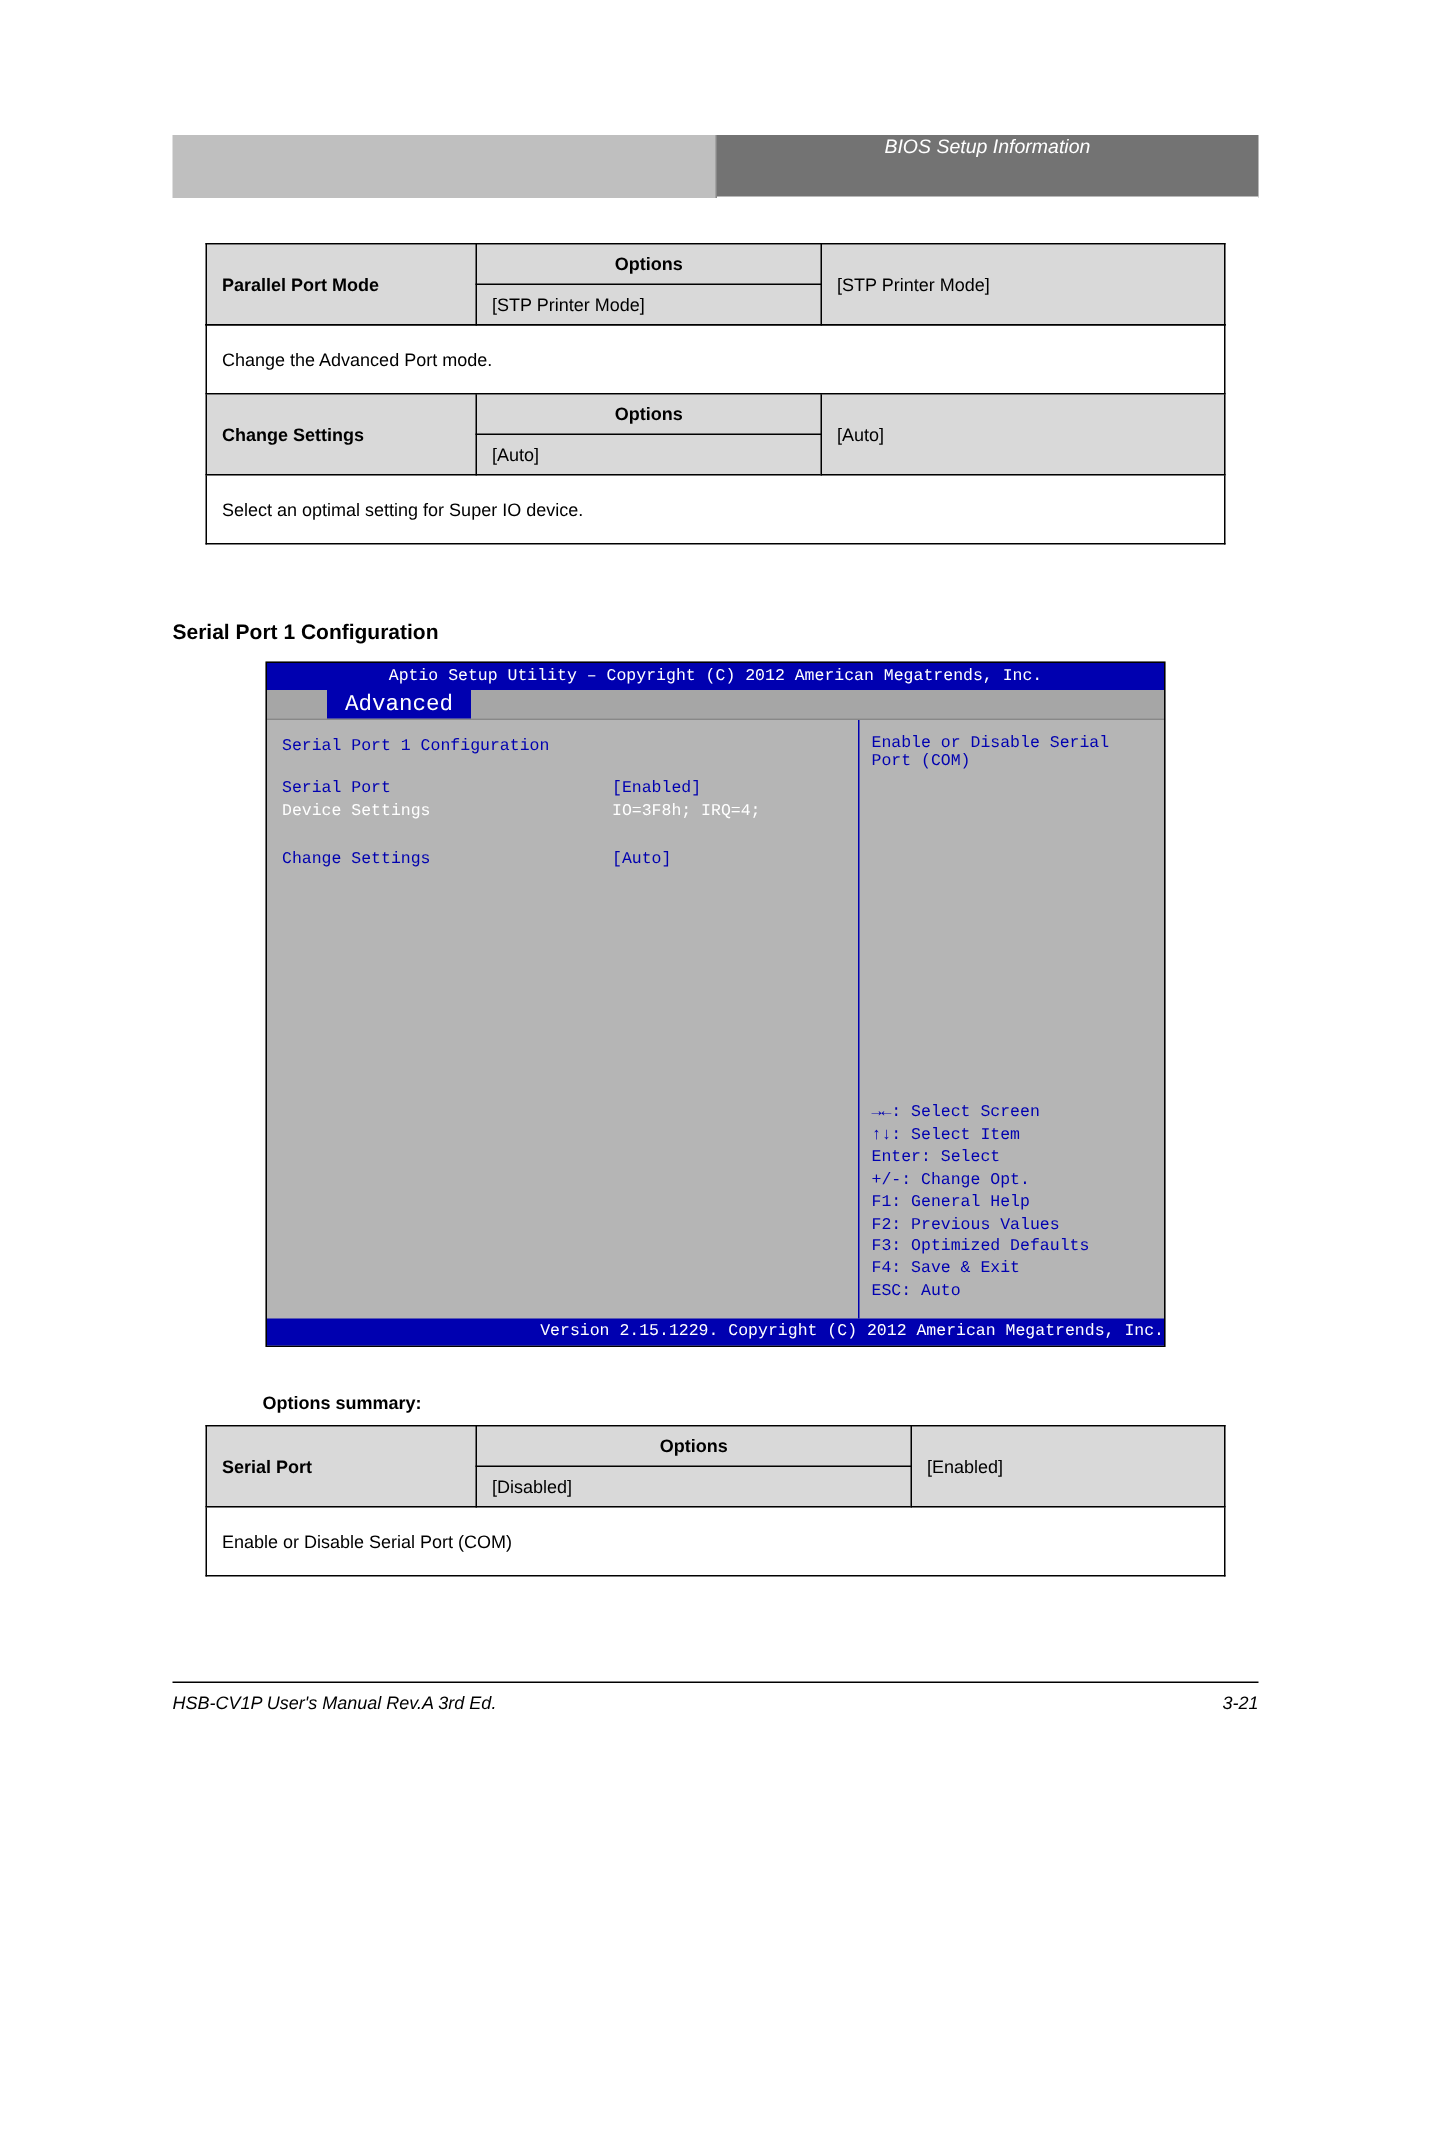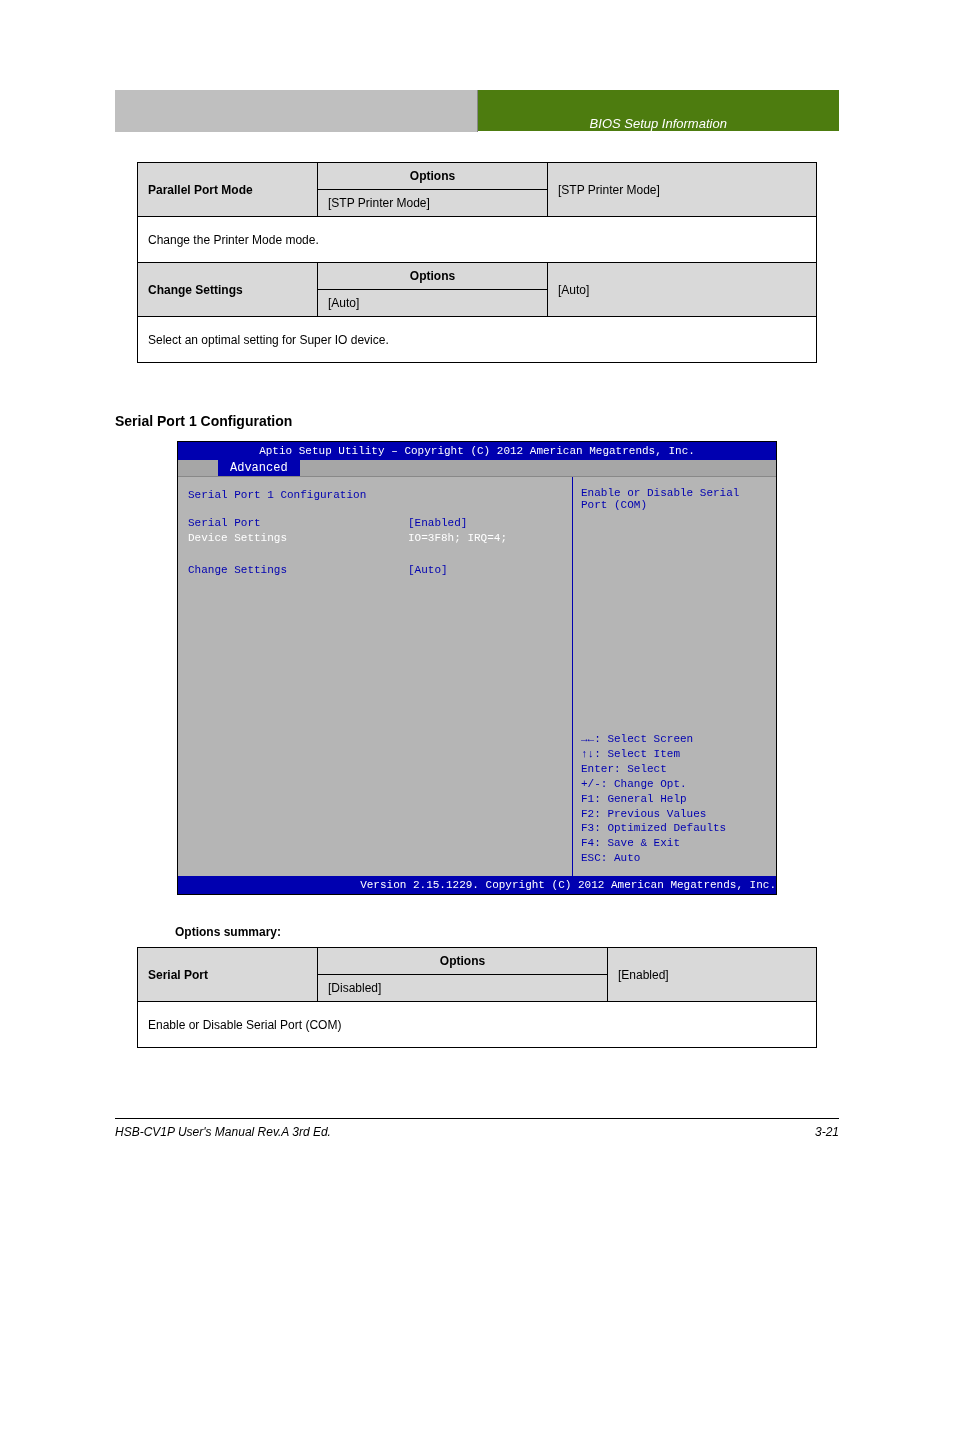--- a/index.html
+++ b/index.html
@@ -17,24 +17,24 @@
     margin: 90px 75px 30px 75px;
     height: 42px;
   }
   .header-left {
     flex: 1;
     background: #bfbfbf;
     border-right: 1px solid #888;
   }
   .header-right {
     flex: 1;
-    background: #4d7c0f;
-    color: #fff;
-    display: flex;
-    align-items: flex-end;
+    background: #737373;
+    color: #fff;
+    display: flex;
+    align-items: flex-start;
     justify-content: center;
     font-style: italic;
     font-size: 13px;
   }
   .row-header {
     border-bottom: 1px solid #fff;
   }
 
   
   table.opt {
@@ -86,21 +86,21 @@
   }
   .bios-tabs {
     background: #a6a6a6;
     display: flex;
     padding: 0 0 0 40px;
   }
   .bios-tab {
     background: #0000b0;
     color: #fff;
     padding: 1px 12px;
-    font-size: 12px;
+    font-size: 15px;
   }
   .bios-body {
     display: flex;
     height: 400px;
     border-top: 1px solid #888;
   }
   .bios-left {
     flex: 2.2;
     border-right: 1px solid #0000b0;
     padding: 12px 10px;
@@ -163,21 +163,21 @@
       <th class="grey opt-col">Options</th>
       <td class="grey def-col" rowspan="2">[STP Printer Mode]</td>
     </tr>
     <tr>
       <td class="grey">[STP Printer Mode]</td>
     </tr>
     <tr>
       
     </tr>
     <tr class="desc-row">
-      <td colspan="3">Change the Printer Mode mode.</td>
+      <td colspan="3">Change the Advanced Port mode.</td>
     </tr>
     <tr>
       <td class="grey" rowspan="2"><b>Change Settings</b></td>
       <th class="grey">Options</th>
       <td class="grey" rowspan="2">[Auto]</td>
     </tr>
     <tr>
       <td class="grey">[Auto]</td>
     </tr>
     <tr class="desc-row">

